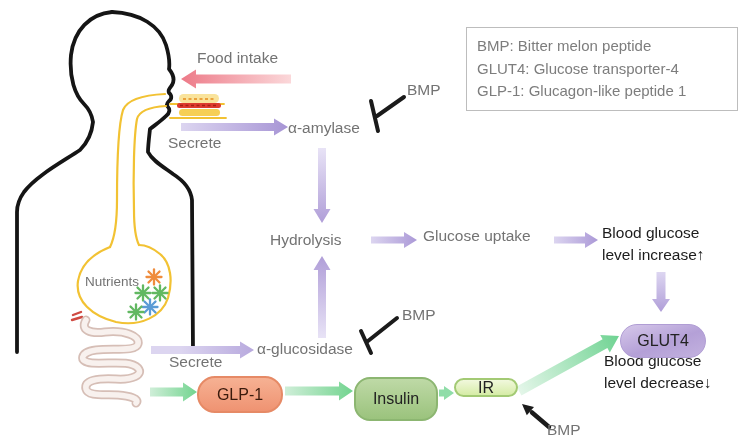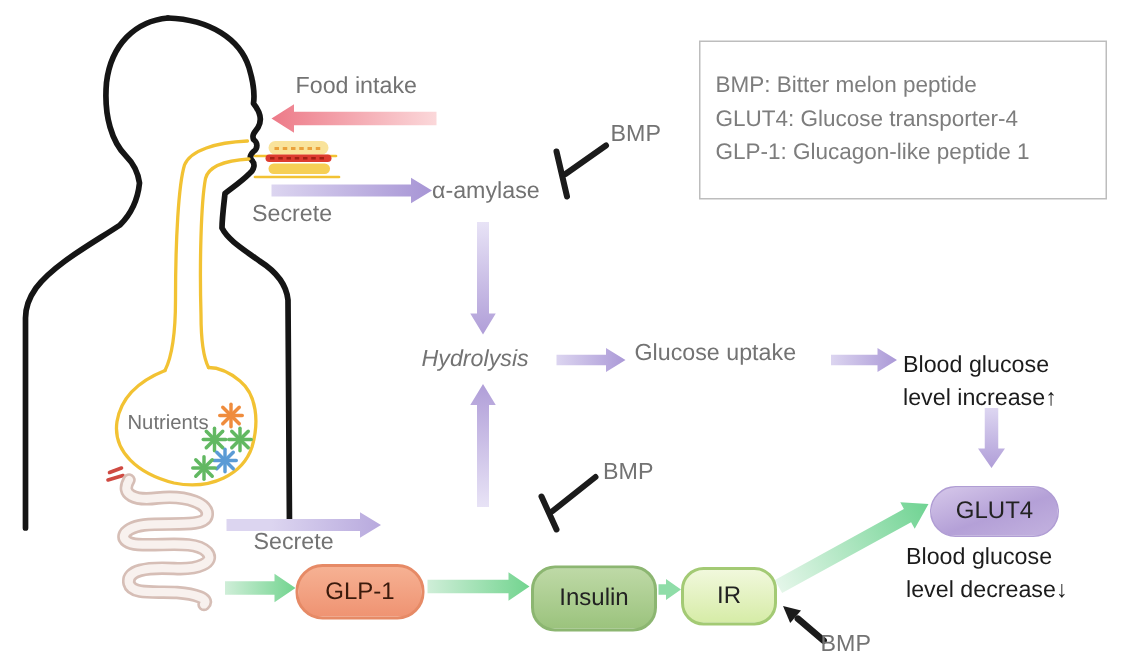--- a/index.html
+++ b/index.html
@@ -2,37 +2,37 @@
 <html><head>
 <meta charset="utf-8">
 <style>
   html,body{margin:0;padding:0;background:#ffffff;}
   #canvas{
     position:relative;width:747px;height:444px;background:#ffffff;overflow:hidden;
     font-family:"Liberation Sans",sans-serif;color:#1f1f1f;
   }
   #art{position:absolute;left:0;top:0;width:747px;height:444px;}
   .label{position:absolute;font-size:15.5px;line-height:20px;white-space:nowrap;color:#737373;}
-  .label2{position:absolute;font-size:15.5px;line-height:22px;white-space:nowrap;color:#1c1c1c;margin-top:11px;}
+  .label2{position:absolute;font-size:15.5px;line-height:22px;white-space:nowrap;color:#1c1c1c;}
   .small{font-size:13.5px;}
   .pill{
     position:absolute;display:flex;align-items:center;justify-content:center;
     font-size:16px;color:#222222;box-sizing:border-box;white-space:nowrap;
   }
   .pill-glp1{left:197px;top:376px;width:86px;height:37px;border-radius:18px;
     background:linear-gradient(180deg,#f6b193 0%,#ef9372 100%);border:2px solid #e68a66;color:#3a1a0c;}
   .pill-insulin{left:354px;top:377px;width:84px;height:44px;border-radius:16px;
     background:linear-gradient(180deg,#bed9a6 0%,#9bc37d 100%);border:2px solid #8cb671;}
-  .pill-ir{left:454px;top:378px;width:64px;height:39px;border-radius:15px;
+  .pill-ir{left:454px;top:378px;width:64px;height:19px;border-radius:15px;
     background:linear-gradient(180deg,#f1f8dc 0%,#d6eca7 100%);border:2px solid #a3ca74;}
   .pill-glut4{left:620px;top:324px;width:86px;height:34px;border-radius:17px;
     background:linear-gradient(160deg,#d6c8ea 0%,#b4a0d7 55%,#c3b2df 100%);border:1px solid #b09dd4;}
   #legend{
     position:absolute;left:466px;top:27px;width:272px;box-sizing:border-box;
-    background:#ffffff;border:1px solid #bdbdbd;padding:18px 10px;
+    background:#ffffff;border:1px solid #bdbdbd;padding:7px 10px;
     font-size:15px;line-height:22.5px;color:#7d7d7d;white-space:nowrap;
   }
 </style>
 </head>
 <body>
 
 <div id="canvas">
 
   <svg id="art" viewBox="0 0 747 444">
     <defs>
@@ -182,26 +182,27 @@
     <g>
       <path d="M 549,427 L 532,412.5" stroke="#1b1b1b" stroke-width="4.5" stroke-linecap="round"></path>
       <polygon points="522,404 534,407 526.8,415.3" fill="#1b1b1b"></polygon>
     </g>
   </svg>
 
   <span class="label" style="left:197px;top:48px;">Food intake</span>
   <span class="label" style="left:168px;top:133px;">Secrete</span>
   <span class="label" style="left:288px;top:118px;">α-amylase</span>
   <span class="label" style="left:407px;top:80px;">BMP</span>
-  <span class="label" style="left:281px;top:230px;font-style:italic;">Hydrolysis</span>
+  <span class="label" style="left:270px;top:230px;">Hydrolysis</span>
   <span class="label" style="left:423px;top:226px;">Glucose uptake</span>
   <div class="label2" style="left:602px;top:222px;">
     <div>Blood glucose</div>
     <div>level increase↑</div>
   </div>
+  <span class="label" style="left:257px;top:339px;">α-glucosidase</span>
   <span class="label" style="left:402px;top:305px;">BMP</span>
   <span class="label" style="left:169px;top:352px;">Secrete</span>
   <span class="label small" style="left:85px;top:272px;">Nutrients</span>
   <span class="label" style="left:547px;top:420px;">BMP</span>
   <div class="label2" style="left:604px;top:350px;">
     <div>Blood glucose</div>
     <div>level decrease↓</div>
   </div>
 
   <div class="pill pill-glp1">GLP-1</div>

